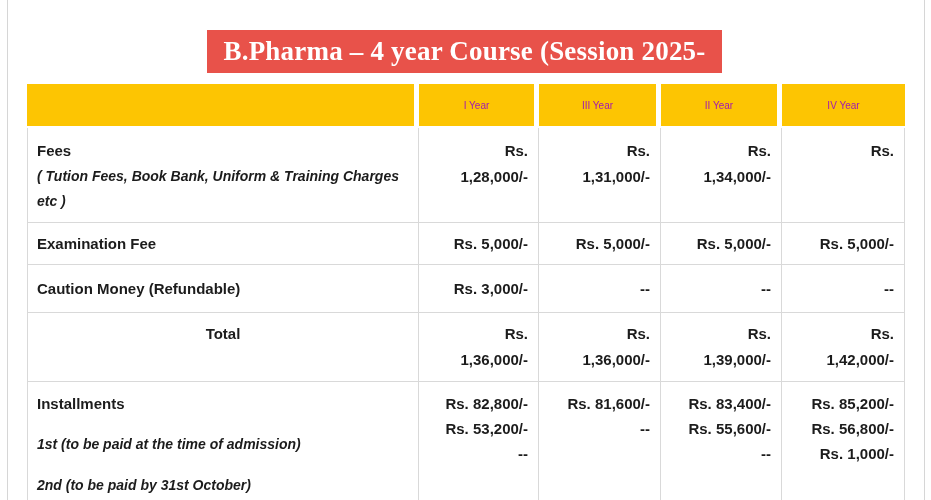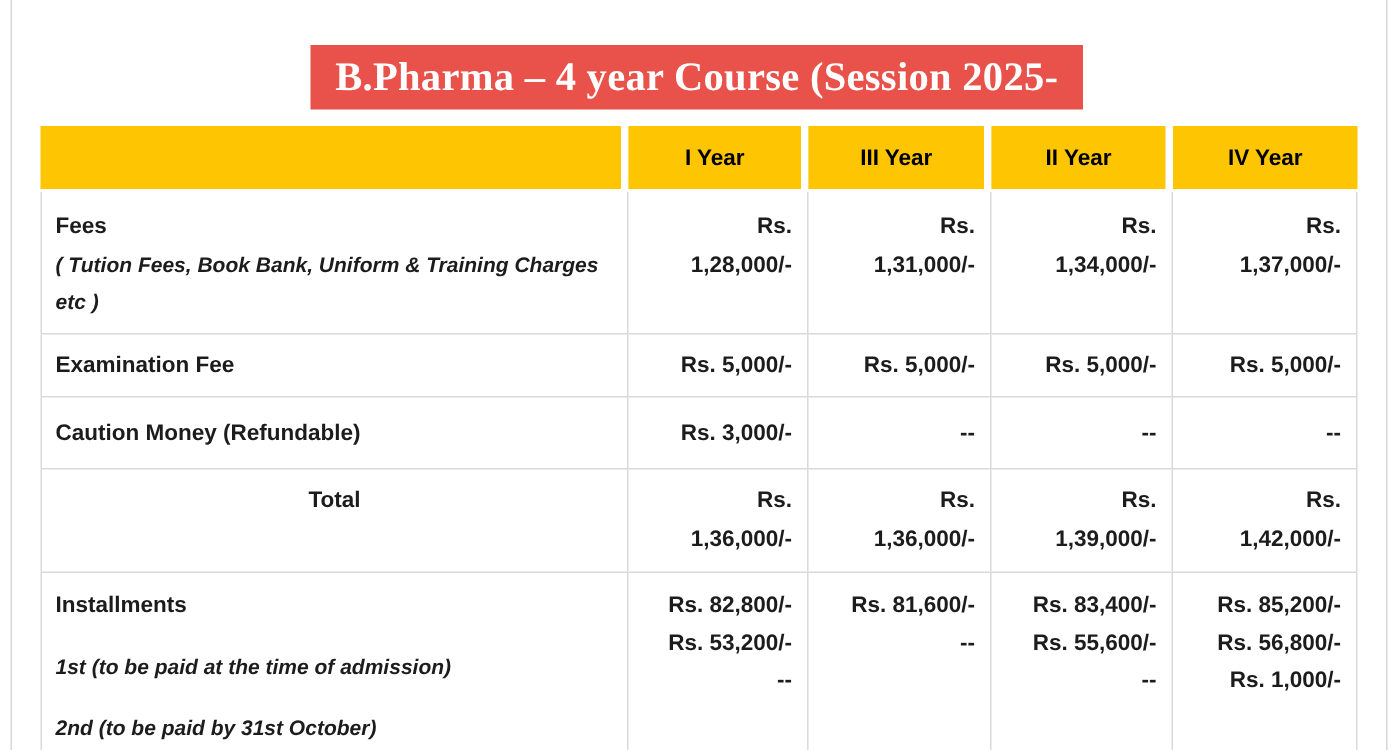--- a/index.html
+++ b/index.html
@@ -16,21 +16,21 @@
                font-family:"Liberation Serif", serif; font-weight:600;
                font-size:27px; line-height:43px; letter-spacing:0.2px; }
 
   .fee-table { position:absolute; left:27px; top:84px; width:878px; }
 
   .grid-row { display:grid; grid-template-columns:392px 120px 122px 121px 123px; }
 
   
   .thead { height:42px; }
   .th { background:#fdc502; height:42px; display:flex; align-items:center; justify-content:center;
-        font-weight:700; font-size:15px; color:#000000; }
+        font-weight:400; font-size:10px; color:#a21caf; }
   .th.gap { border-right:5px solid #ffffff; }
   .thead-spacer { height:2px; background:#fff; }
 
   
   .cell { border-right:1px solid #d9d9d9; font-weight:700; font-size:15px; }
   .lbl  { border-left:1px solid #d9d9d9; padding-left:9px; }
   .val  { text-align:right; padding-right:10px; }
   .row-b { border-bottom:1px solid #d9d9d9; }
 
   .row-fees  > .cell { height:94px; padding-top:10px; }
@@ -84,21 +84,20 @@
       <div class="cell val v2">
         <span>Rs.</span>
         <span>1,31,000/-</span>
       </div>
       <div class="cell val v2">
         <span>Rs.</span>
         <span>1,34,000/-</span>
       </div>
       <div class="cell val v2">
         <span>Rs.</span>
-        <span>1,37,000/-</span>
       </div>
     </div>
 
     <div class="grid-row row-exam row-b">
       <div class="cell lbl">Examination Fee</div>
       <div class="cell val">Rs. 5,000/-</div>
       <div class="cell val">Rs. 5,000/-</div>
       <div class="cell val">Rs. 5,000/-</div>
       <div class="cell val">Rs. 5,000/-</div>
     </div>

